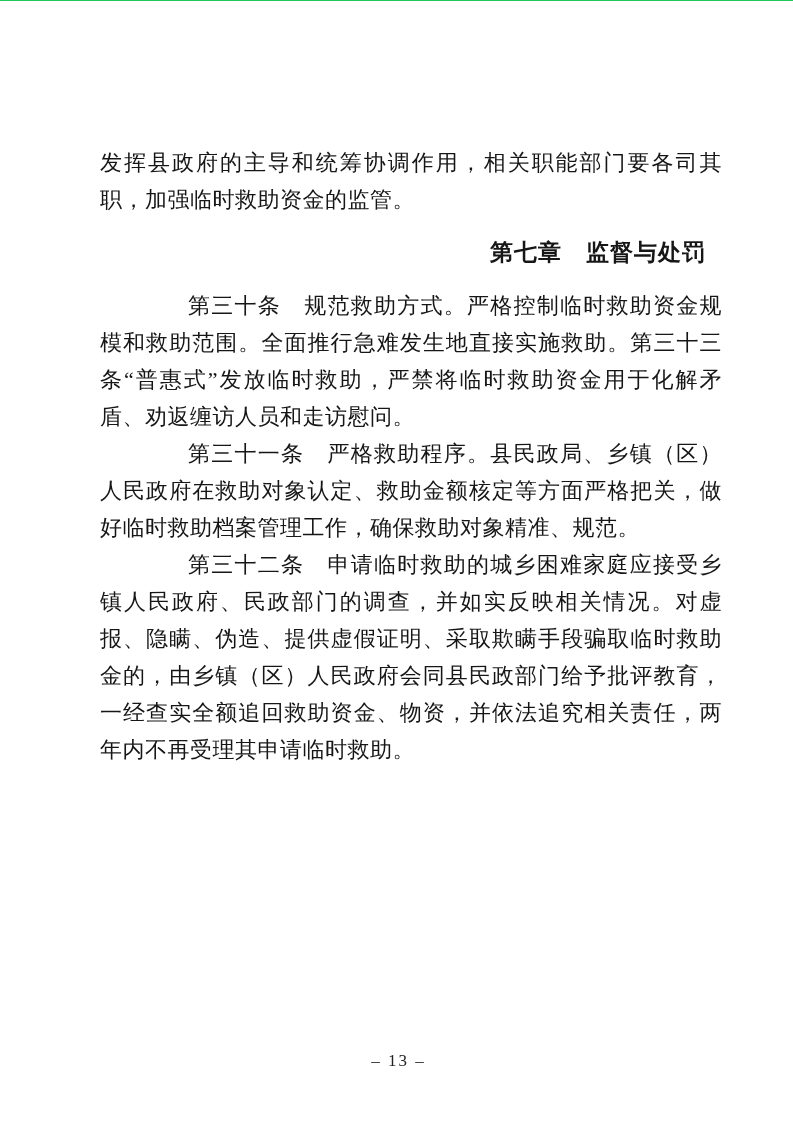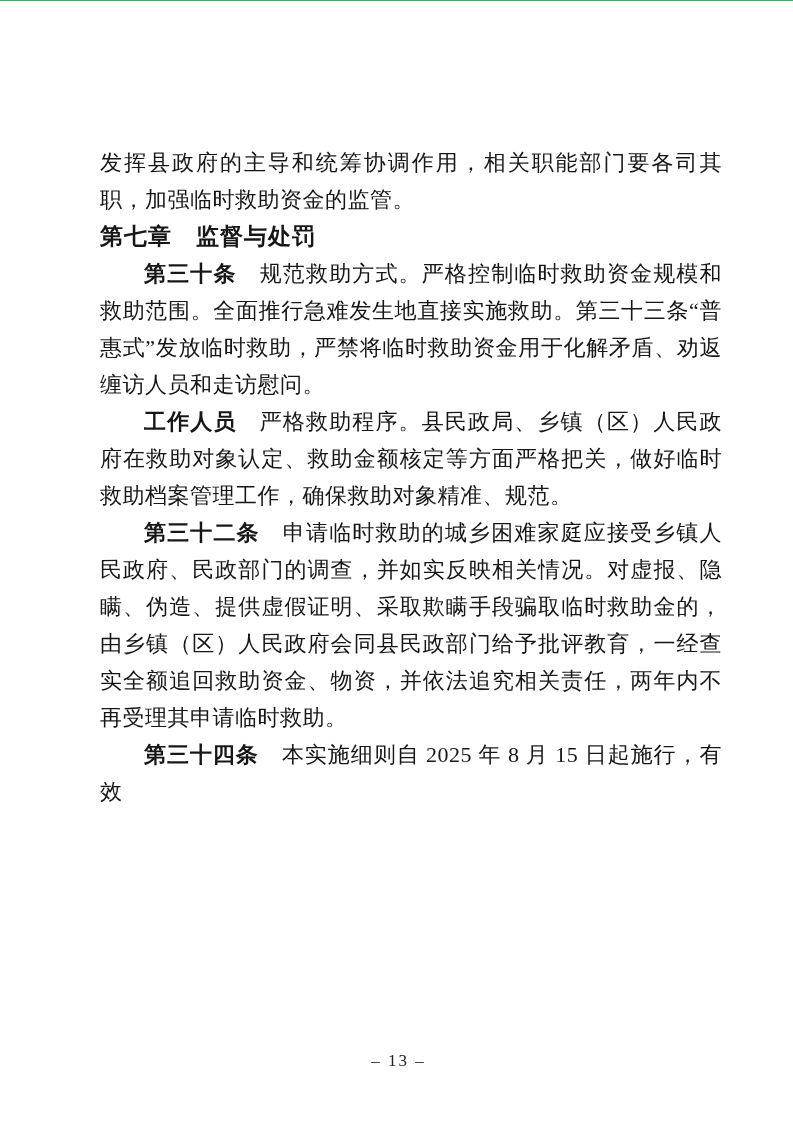--- a/index.html
+++ b/index.html
@@ -28,32 +28,33 @@
     letter-spacing: 0.5px;
   }
   .para {
     margin: 0;
     padding: 0;
   }
   .article {
     text-indent: 2em;
   }
   .chapter {
-    margin: 0;
+    margin: 16px;
     padding: 0;
     font-family: "Liberation Sans", sans-serif;
     font-size: 23px;
     font-weight: 700;
     line-height: 37px;
-    text-align: left;
+    text-align: right;
     letter-spacing: 1px;
   }
   .num {
-    font-weight: 700;
+    font-weight: 400;
     margin-right: 1.05em;
+    margin-left: 44px;
   }
   .page-number {
     position: absolute;
     left: 4px;
     right: 0;
     bottom: 52px;
     text-align: center;
     font-size: 17px;
     letter-spacing: 2px;
     color: #222222;
@@ -70,28 +71,25 @@
       <span>发挥县政府的主导和统筹协调作用，相关职能部门要各司其职，加强临时救助资金的监管。</span>
     </p>
 
     <h2 class="chapter">第七章　监督与处罚</h2>
 
     <p class="para article">
       <span class="num">第三十条</span><span>规范救助方式。严格控制临时救助资金规模和救助范围。全面推行急难发生地直接实施救助。第三十三条“普惠式”发放临时救助，严禁将临时救助资金用于化解矛盾、劝返缠访人员和走访慰问。</span>
     </p>
 
     <p class="para article">
-      <span class="num">工作人员</span><span>严格救助程序。县民政局、乡镇（区）人民政府在救助对象认定、救助金额核定等方面严格把关，做好临时救助档案管理工作，确保救助对象精准、规范。</span>
+      <span class="num">第三十一条</span><span>严格救助程序。县民政局、乡镇（区）人民政府在救助对象认定、救助金额核定等方面严格把关，做好临时救助档案管理工作，确保救助对象精准、规范。</span>
     </p>
 
     <p class="para article">
       <span class="num">第三十二条</span><span>申请临时救助的城乡困难家庭应接受乡镇人民政府、民政部门的调查，并如实反映相关情况。对虚报、隐瞒、伪造、提供虚假证明、采取欺瞒手段骗取临时救助金的，由乡镇（区）人民政府会同县民政部门给予批评教育，一经查实全额追回救助资金、物资，并依法追究相关责任，两年内不再受理其申请临时救助。</span>
     </p>
 
 
-    <p class="para article">
-      <span class="num">第三十四条</span><span>本实施细则自 2025 年 8 月 15 日起施行，有效</span>
-    </p>
 
   </div>
 
   <div class="page-number">– 13 –</div>
 </div>
 
 </body></html>

